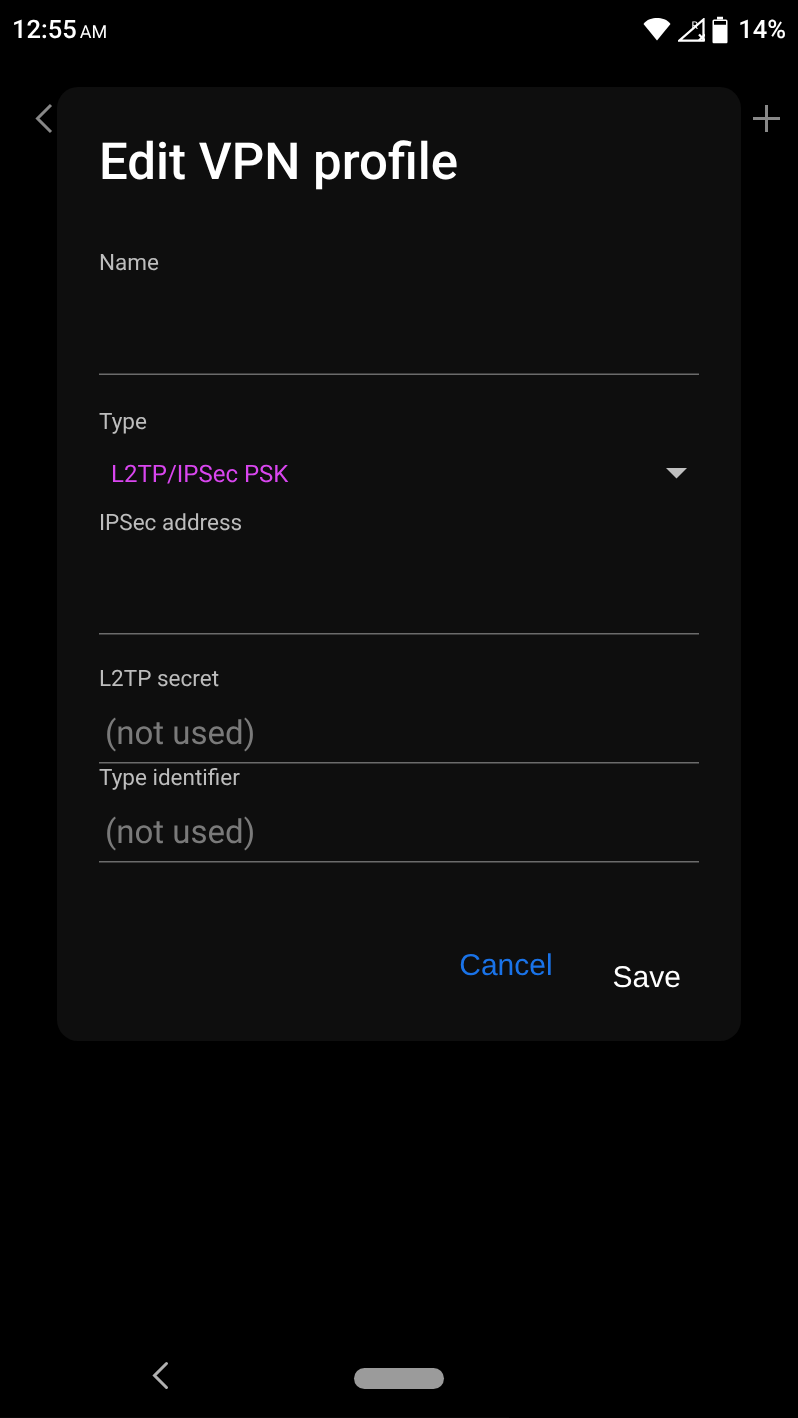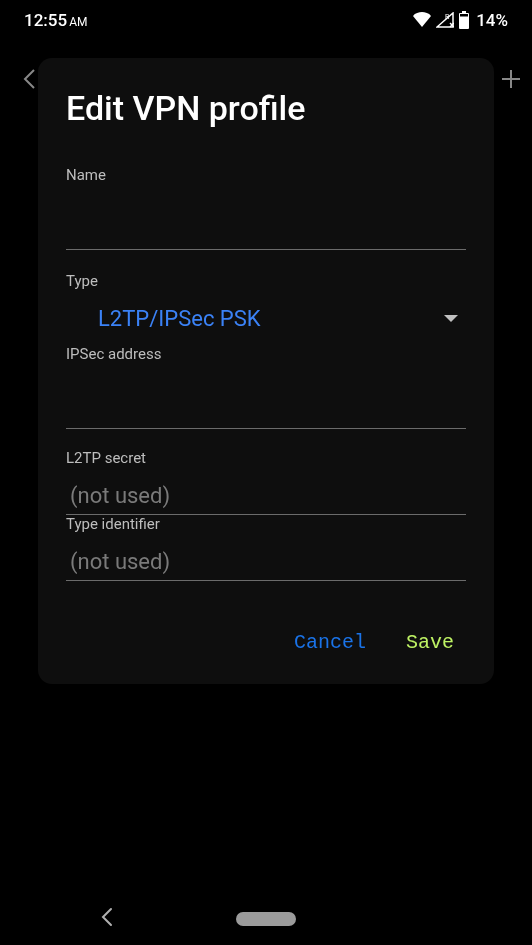--- a/index.html
+++ b/index.html
@@ -14,21 +14,21 @@
       font-family: Roboto, -apple-system, BlinkMacSystemFont, sans-serif;
       position: relative;
       overflow: hidden;
     }
     
     .status-bar {
       height: 40px;
       display: flex;
       justify-content: space-between;
       align-items: center;
-      padding: 0 24px;
+      padding: 0 8px;
       color: #fff;
     }
     .status-time {
       font-size: 17px;
       font-weight: 500;
     }
     .status-time .ampm {
       font-size: 12px;
       font-weight: 400;
       margin-left: 2px;
@@ -105,23 +105,22 @@
       margin-top: 22px;
     }
     .select-row {
       display: flex;
       justify-content: space-between;
       align-items: center;
       padding: 16px 8px 12px 8px;
       cursor: pointer;
     }
     .select-value {
-      color: #3b82f6;
-      font-size: 22px;
-      margin-left: 24px;
+      color: #d946ef;
+      font-size: 16px;
     }
     .dropdown-triangle {
       width: 0;
       height: 0;
       border-left: 7px solid transparent;
       border-right: 7px solid transparent;
       border-top: 7px solid #c0c0c0;
     }
     .server-label {
       margin-top: 2px;
@@ -138,29 +137,30 @@
       gap: 36px;
       margin-top: 44px;
       padding-right: 10px;
       padding-bottom: 6px;
     }
     .btn {
       background: transparent;
       border: none;
       font-size: 20px;
       font-weight: 500;
-      font-family: Liberation Mono, monospace;
+      font-family: Liberation Sans, sans-serif;
       cursor: pointer;
       padding: 6px 2px;
     }
     .btn-cancel {
       color: #1a73e8;
     }
     .btn-save {
-      color: #bef264;
+      color: #ffffff;
+      margin-top: 16px;
     }
     
     .nav-bar {
       position: absolute;
       bottom: 0;
       left: 0;
       right: 0;
       height: 52px;
       display: flex;
       align-items: center;

